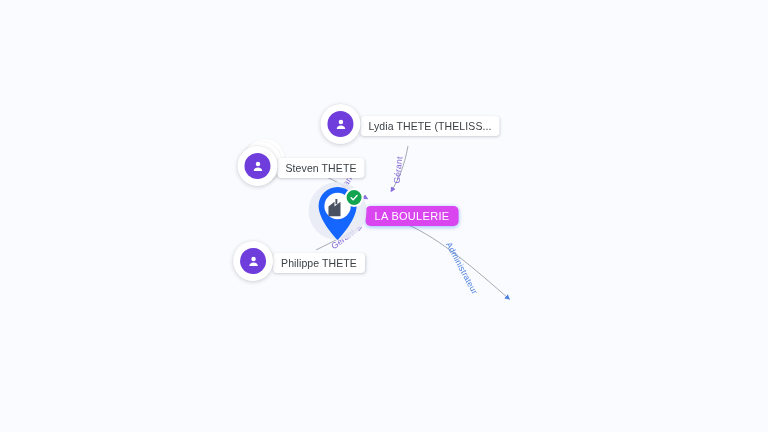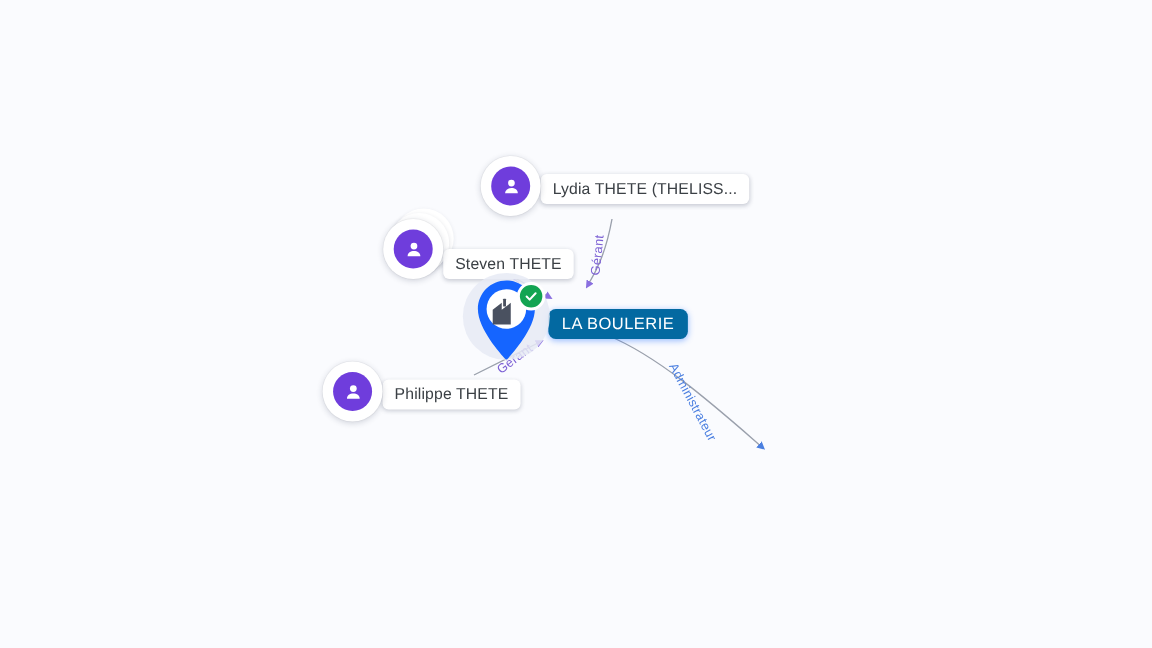--- a/index.html
+++ b/index.html
@@ -142,21 +142,21 @@
     background: #ffffff;
     border-radius: 4px;
     padding: 4px 8px;
     font-size: 10.5px;
     color: #3b4045;
     white-space: nowrap;
     box-shadow: 0 1px 3px rgba(32,40,70,0.22);
     letter-spacing: 0.1px;
   }
   .label-primary {
-    background: #0369a1;
+    background: #d946ef;
     color: #ffffff;
     border-radius: 5px;
     padding: 4px 9px;
     font-size: 11px;
     letter-spacing: 0.3px;
     box-shadow: 0 1px 4px rgba(21,101,255,0.45);
     white-space: nowrap;
   }
 
   
@@ -208,33 +208,33 @@
       <div class="avatar-circle">
         <svg width="15" height="15" viewBox="0 0 24 24">
           <circle cx="12" cy="8" r="3.6" fill="#ffffff"></circle>
           <path d="M5.2 19c0-3.6 3.1-5.6 6.8-5.6s6.8 2 6.8 5.6z" fill="#ffffff"></path>
         </svg>
       </div>
     </div>
     <div class="label-card">Lydia THETE (THELISS...</div>
   </div>
 
-  <div class="node" style="left:319px; top:166px;align-items:flex-end;">
+  <div class="node" style="left:301px; top:166px;">
     <div class="person-card stacked">
       <div class="avatar-circle">
         <svg width="15" height="15" viewBox="0 0 24 24">
           <circle cx="12" cy="8" r="3.6" fill="#ffffff"></circle>
           <path d="M5.2 19c0-3.6 3.1-5.6 6.8-5.6s6.8 2 6.8 5.6z" fill="#ffffff"></path>
         </svg>
       </div>
     </div>
     <div class="label-card">Steven THETE</div>
   </div>
 
-  <div class="node" style="left:281px; top:261px;align-items:center;">
+  <div class="node" style="left:299px; top:261px;align-items:center;">
     <div class="person-card">
       <div class="avatar-circle">
         <svg width="15" height="15" viewBox="0 0 24 24">
           <circle cx="12" cy="8" r="3.6" fill="#ffffff"></circle>
           <path d="M5.2 19c0-3.6 3.1-5.6 6.8-5.6s6.8 2 6.8 5.6z" fill="#ffffff"></path>
         </svg>
       </div>
     </div>
     <div class="label-card">Philippe THETE</div>
   </div>

